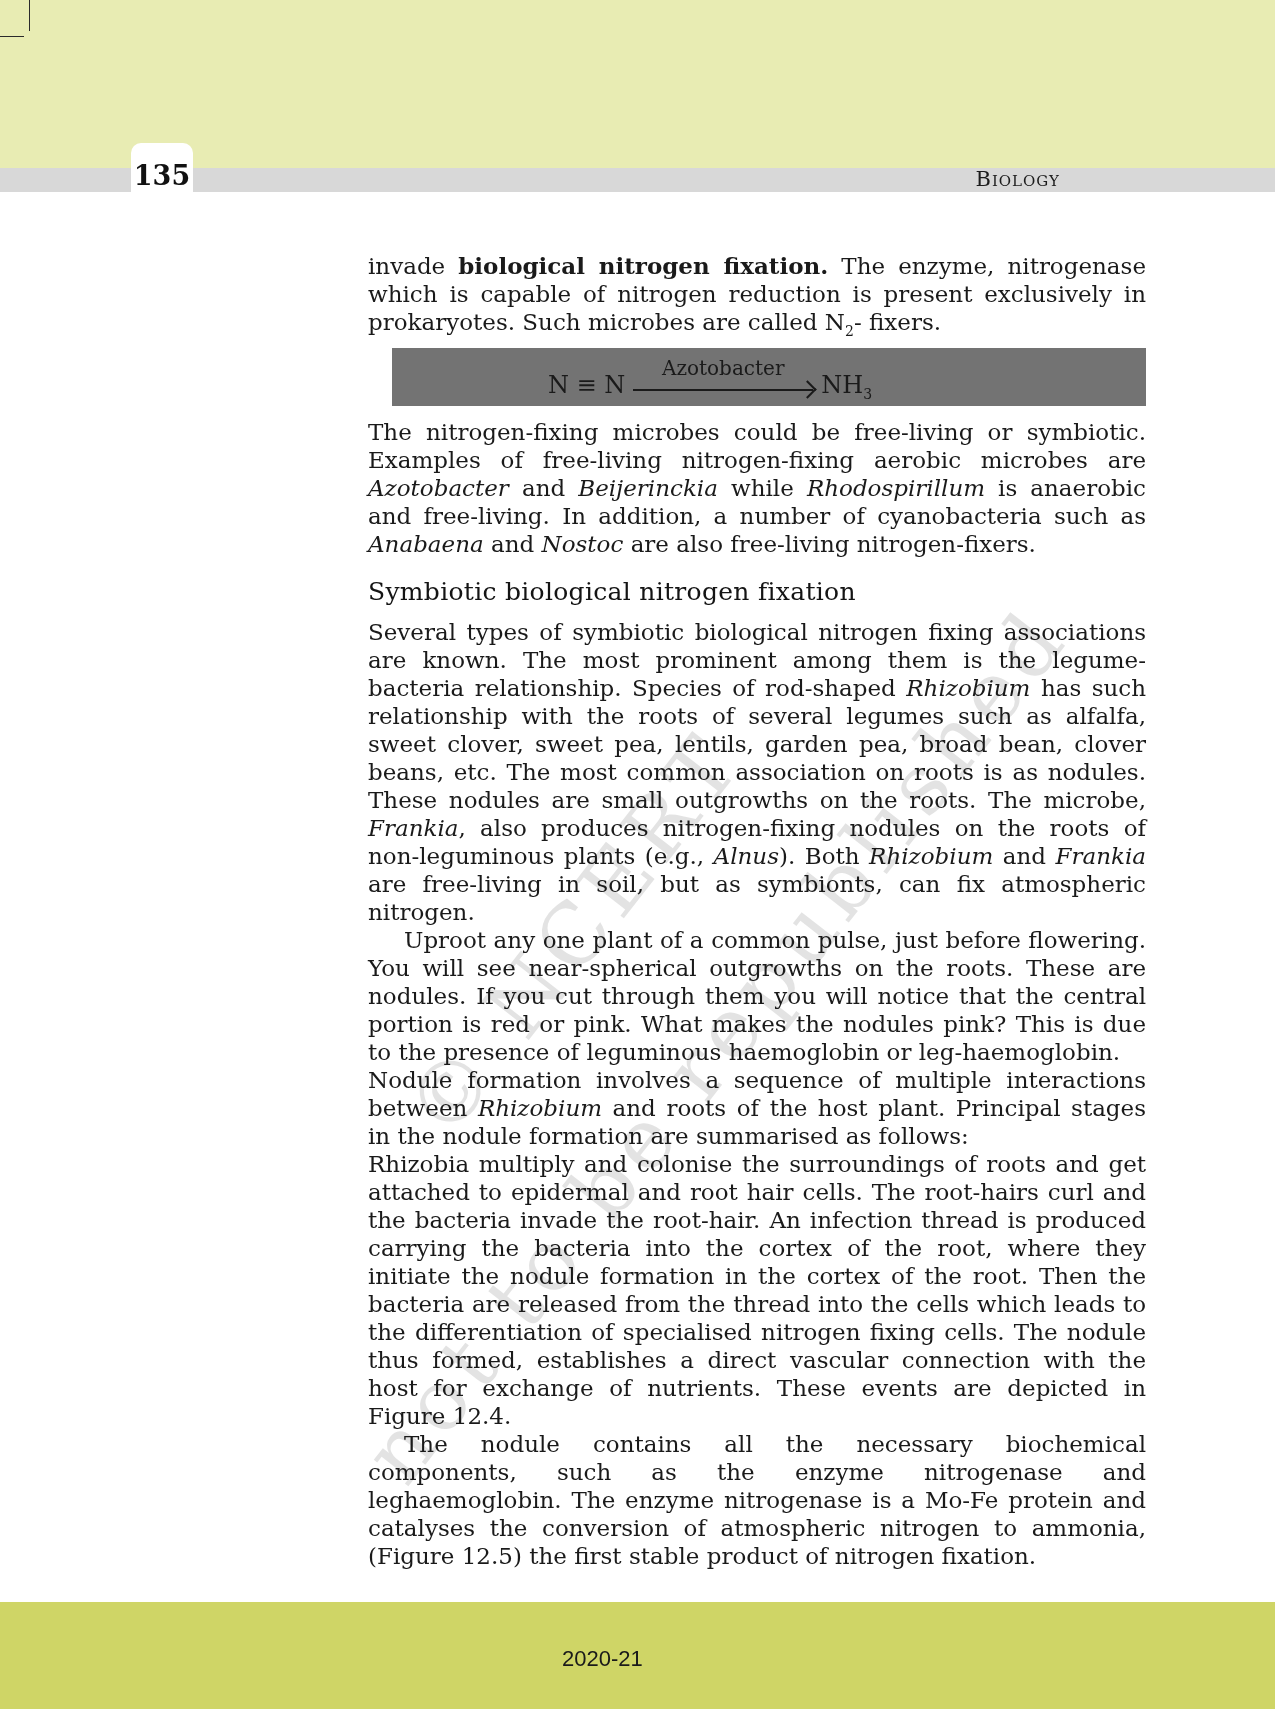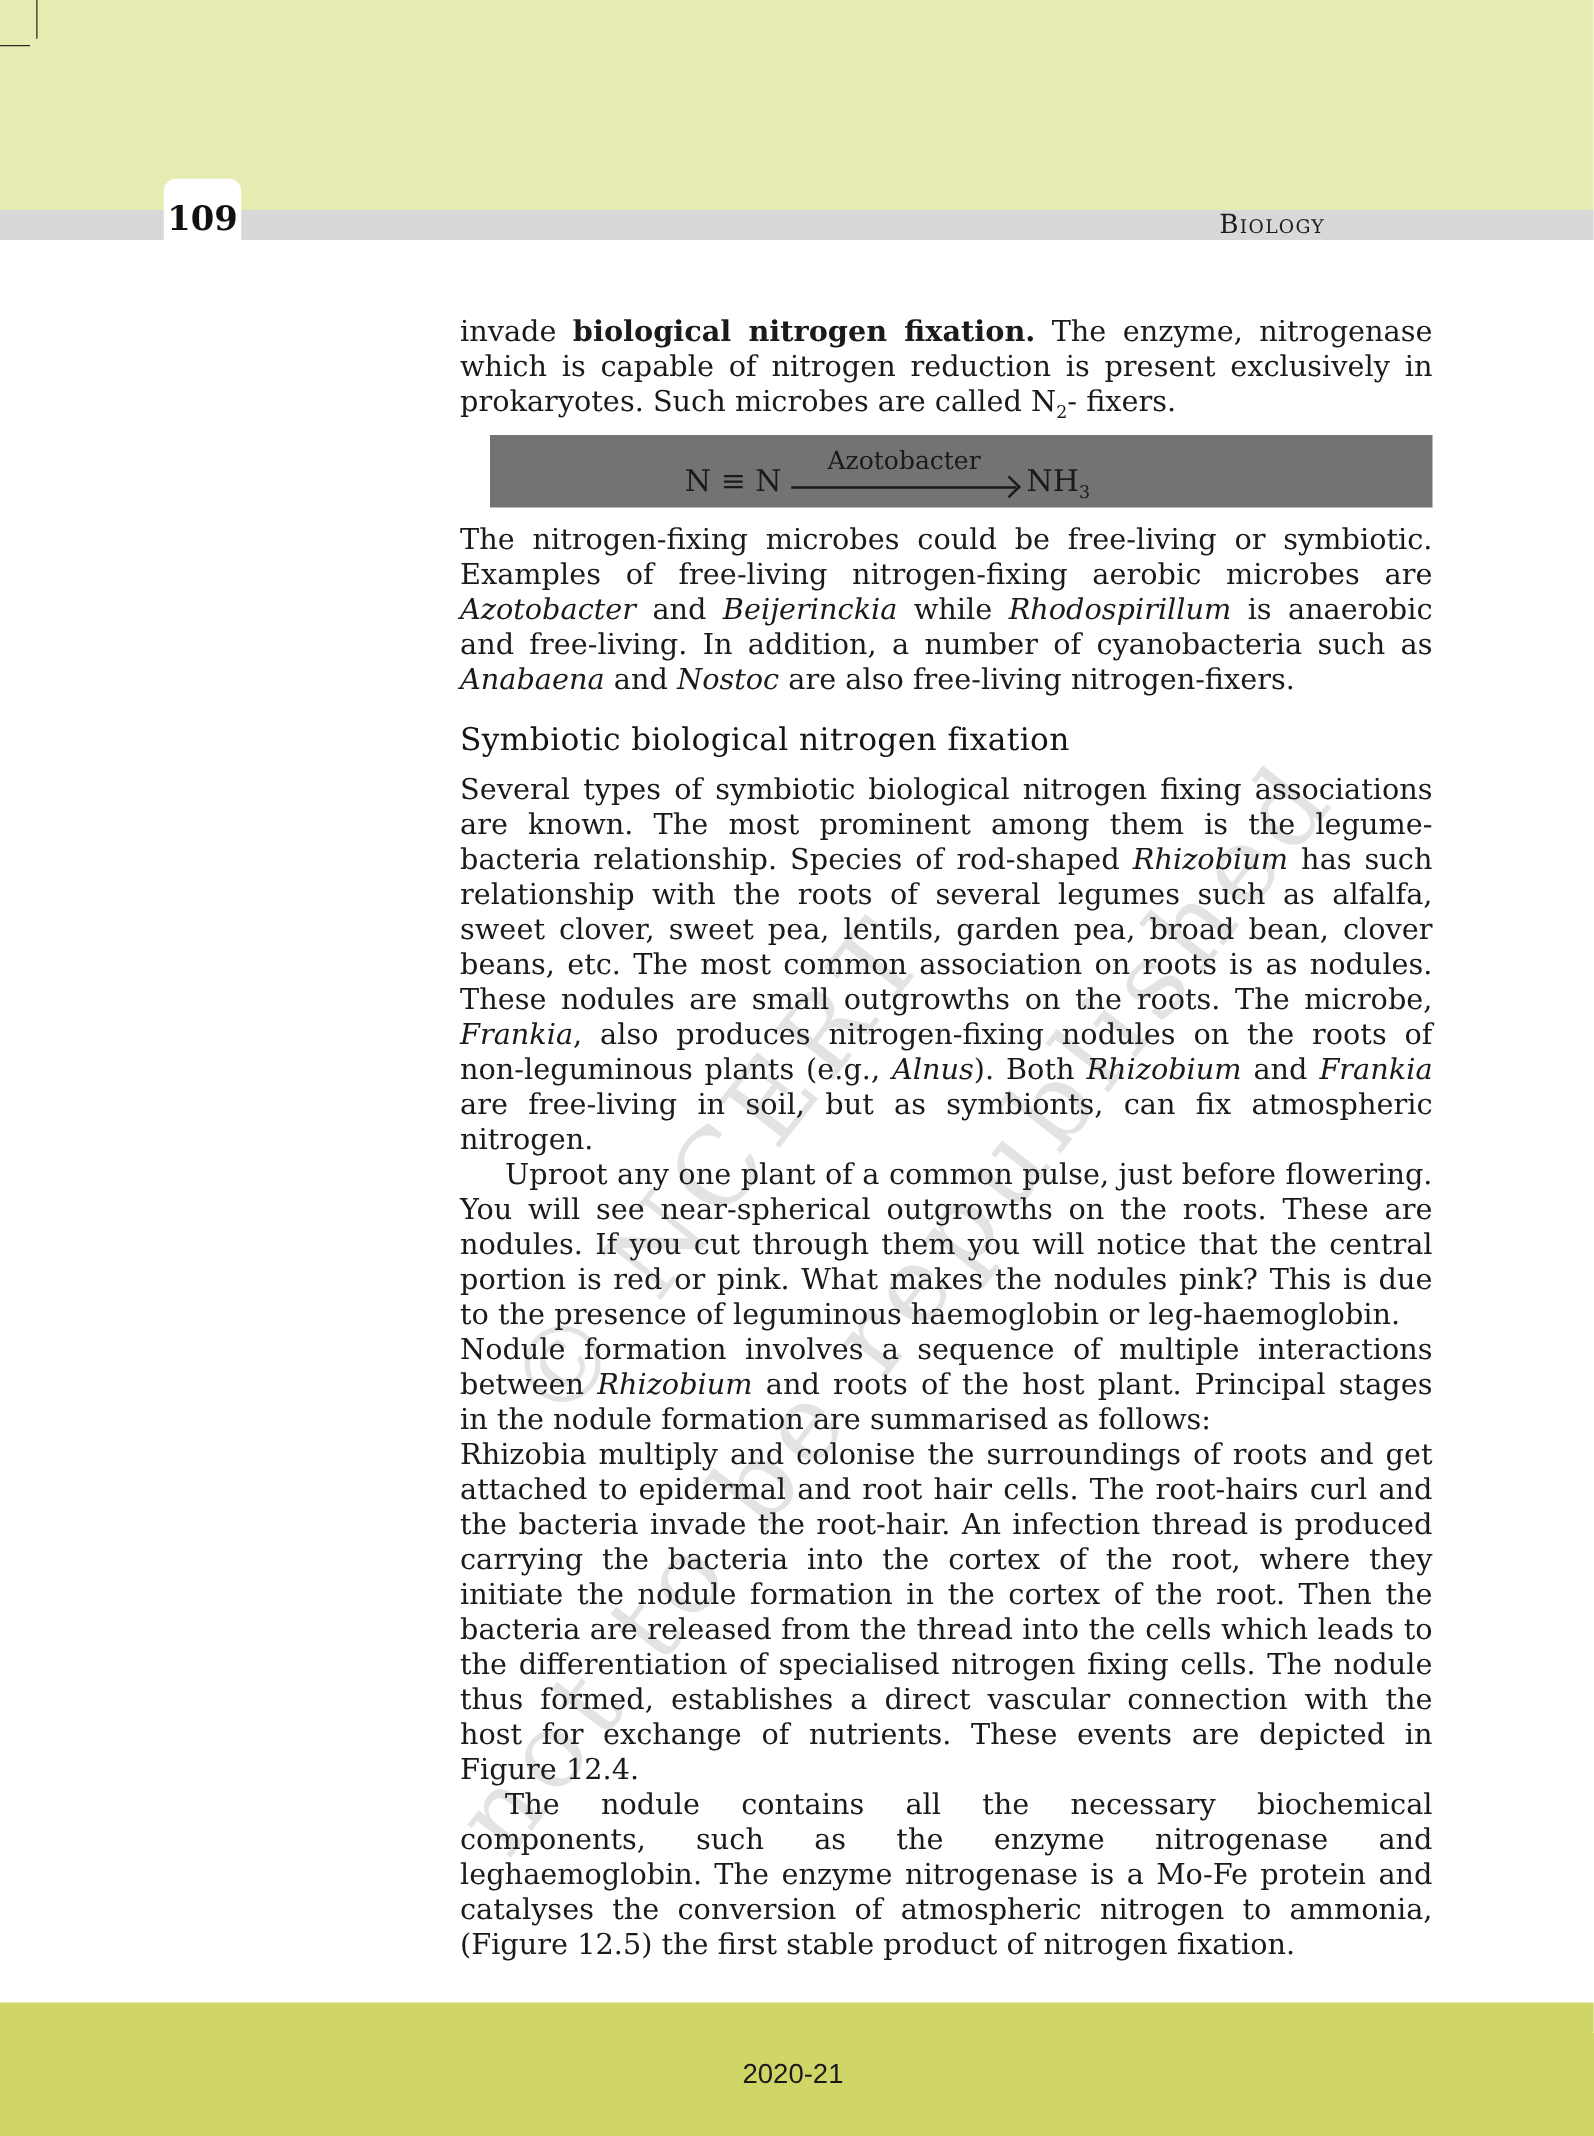--- a/index.html
+++ b/index.html
@@ -49,33 +49,33 @@
   .eq .side{line-height:24px;}
   .eq-stack{display:flex;flex-direction:column;align-items:center;margin:0 2px 6px 2px;}
   .eq-label{font-size:20px;line-height:22px;color:#1a1a1a;}
   .eq-arrow{position:relative;width:180px;height:10px;border-bottom:2px solid #1a1a1a;}
   .eq-arrow::after{
     content:"";position:absolute;right:-1px;bottom:-7px;width:11px;height:11px;
     border-top:2px solid #1a1a1a;border-right:2px solid #1a1a1a;transform:rotate(45deg);
   }
   .footer-year{
     position:absolute;left:562px;top:1646px;z-index:2;
-    font-family:"Liberation Sans", sans-serif;font-size:22px;color:#1a1a1a;margin-left:32px;
+    font-family:"Liberation Sans", sans-serif;font-size:22px;color:#1a1a1a;
   }
 </style>
 </head>
 <body>
 
 <div class="band-top"></div>
 <div class="band-gray"></div>
 <div class="crop-v"></div>
 <div class="crop-h"></div>
 
 <div class="page-tab">
-  <span class="num">109</span>
+  <span class="num">135</span>
 </div>
 
 <div class="book-title">Biology</div>
 
 <div class="watermark">
   <div class="watermark-inner">
     <div>© NCERT</div>
     <div>not to be republished</div>
   </div>
 </div>

